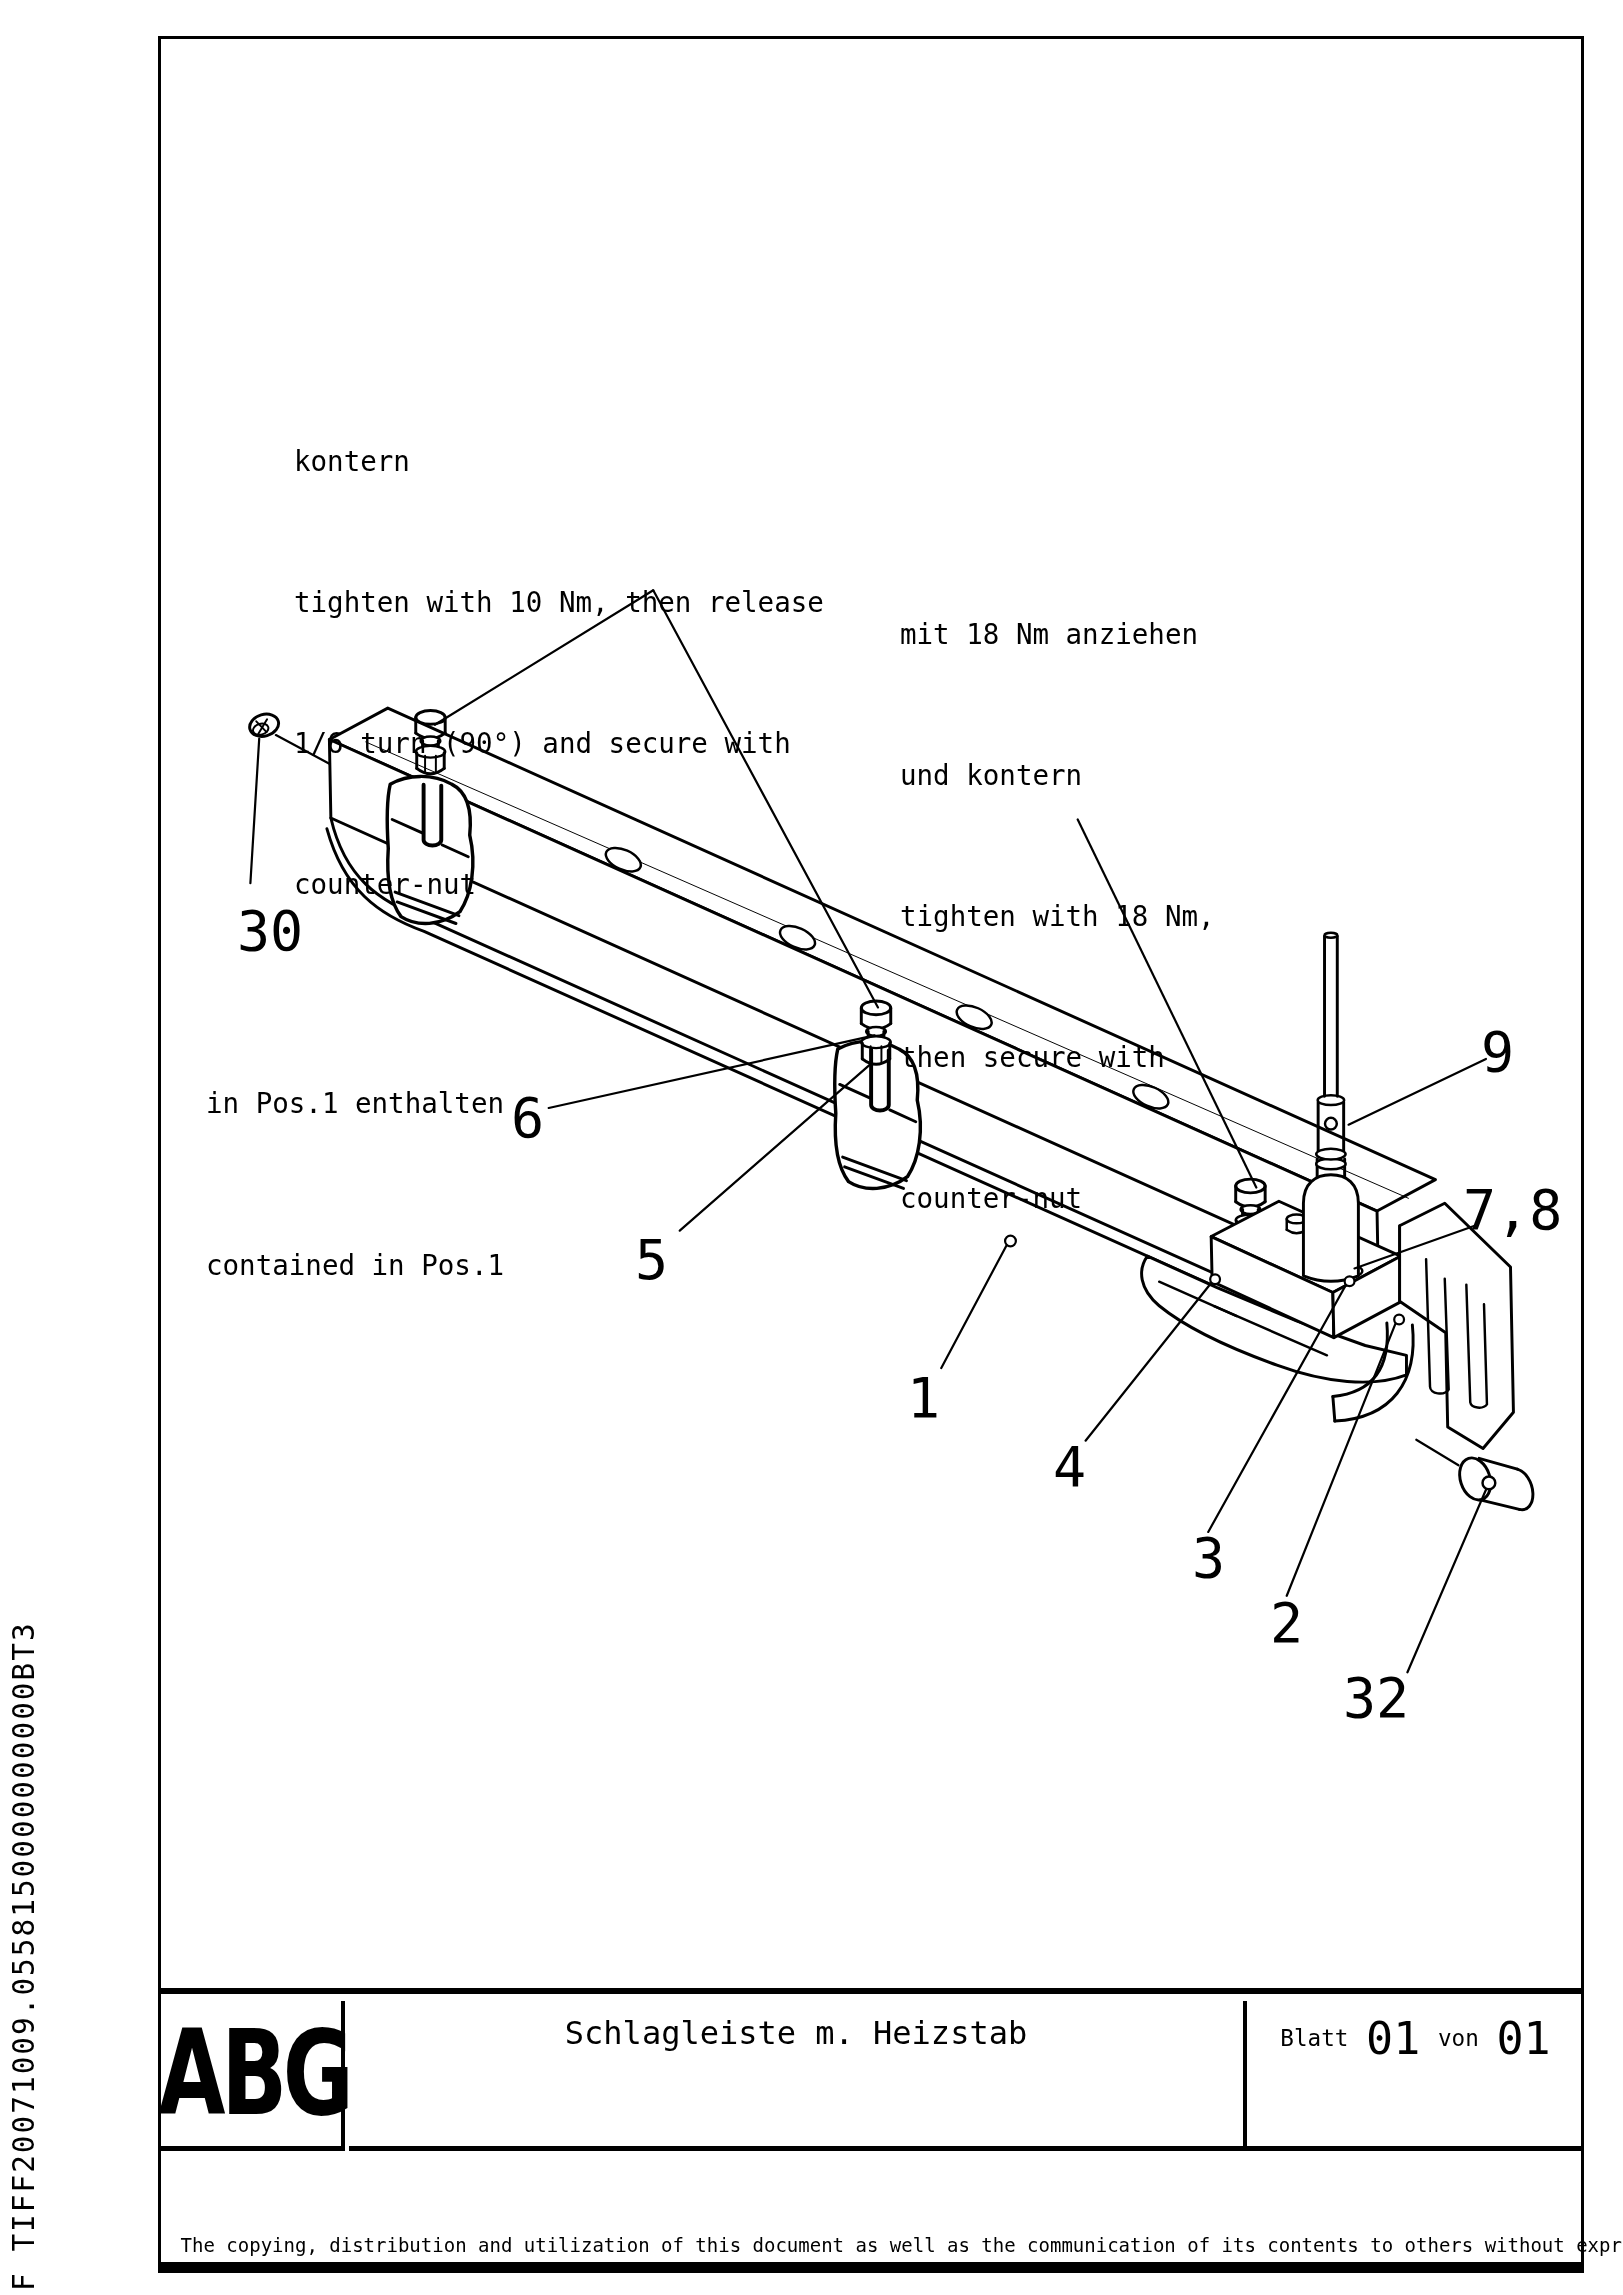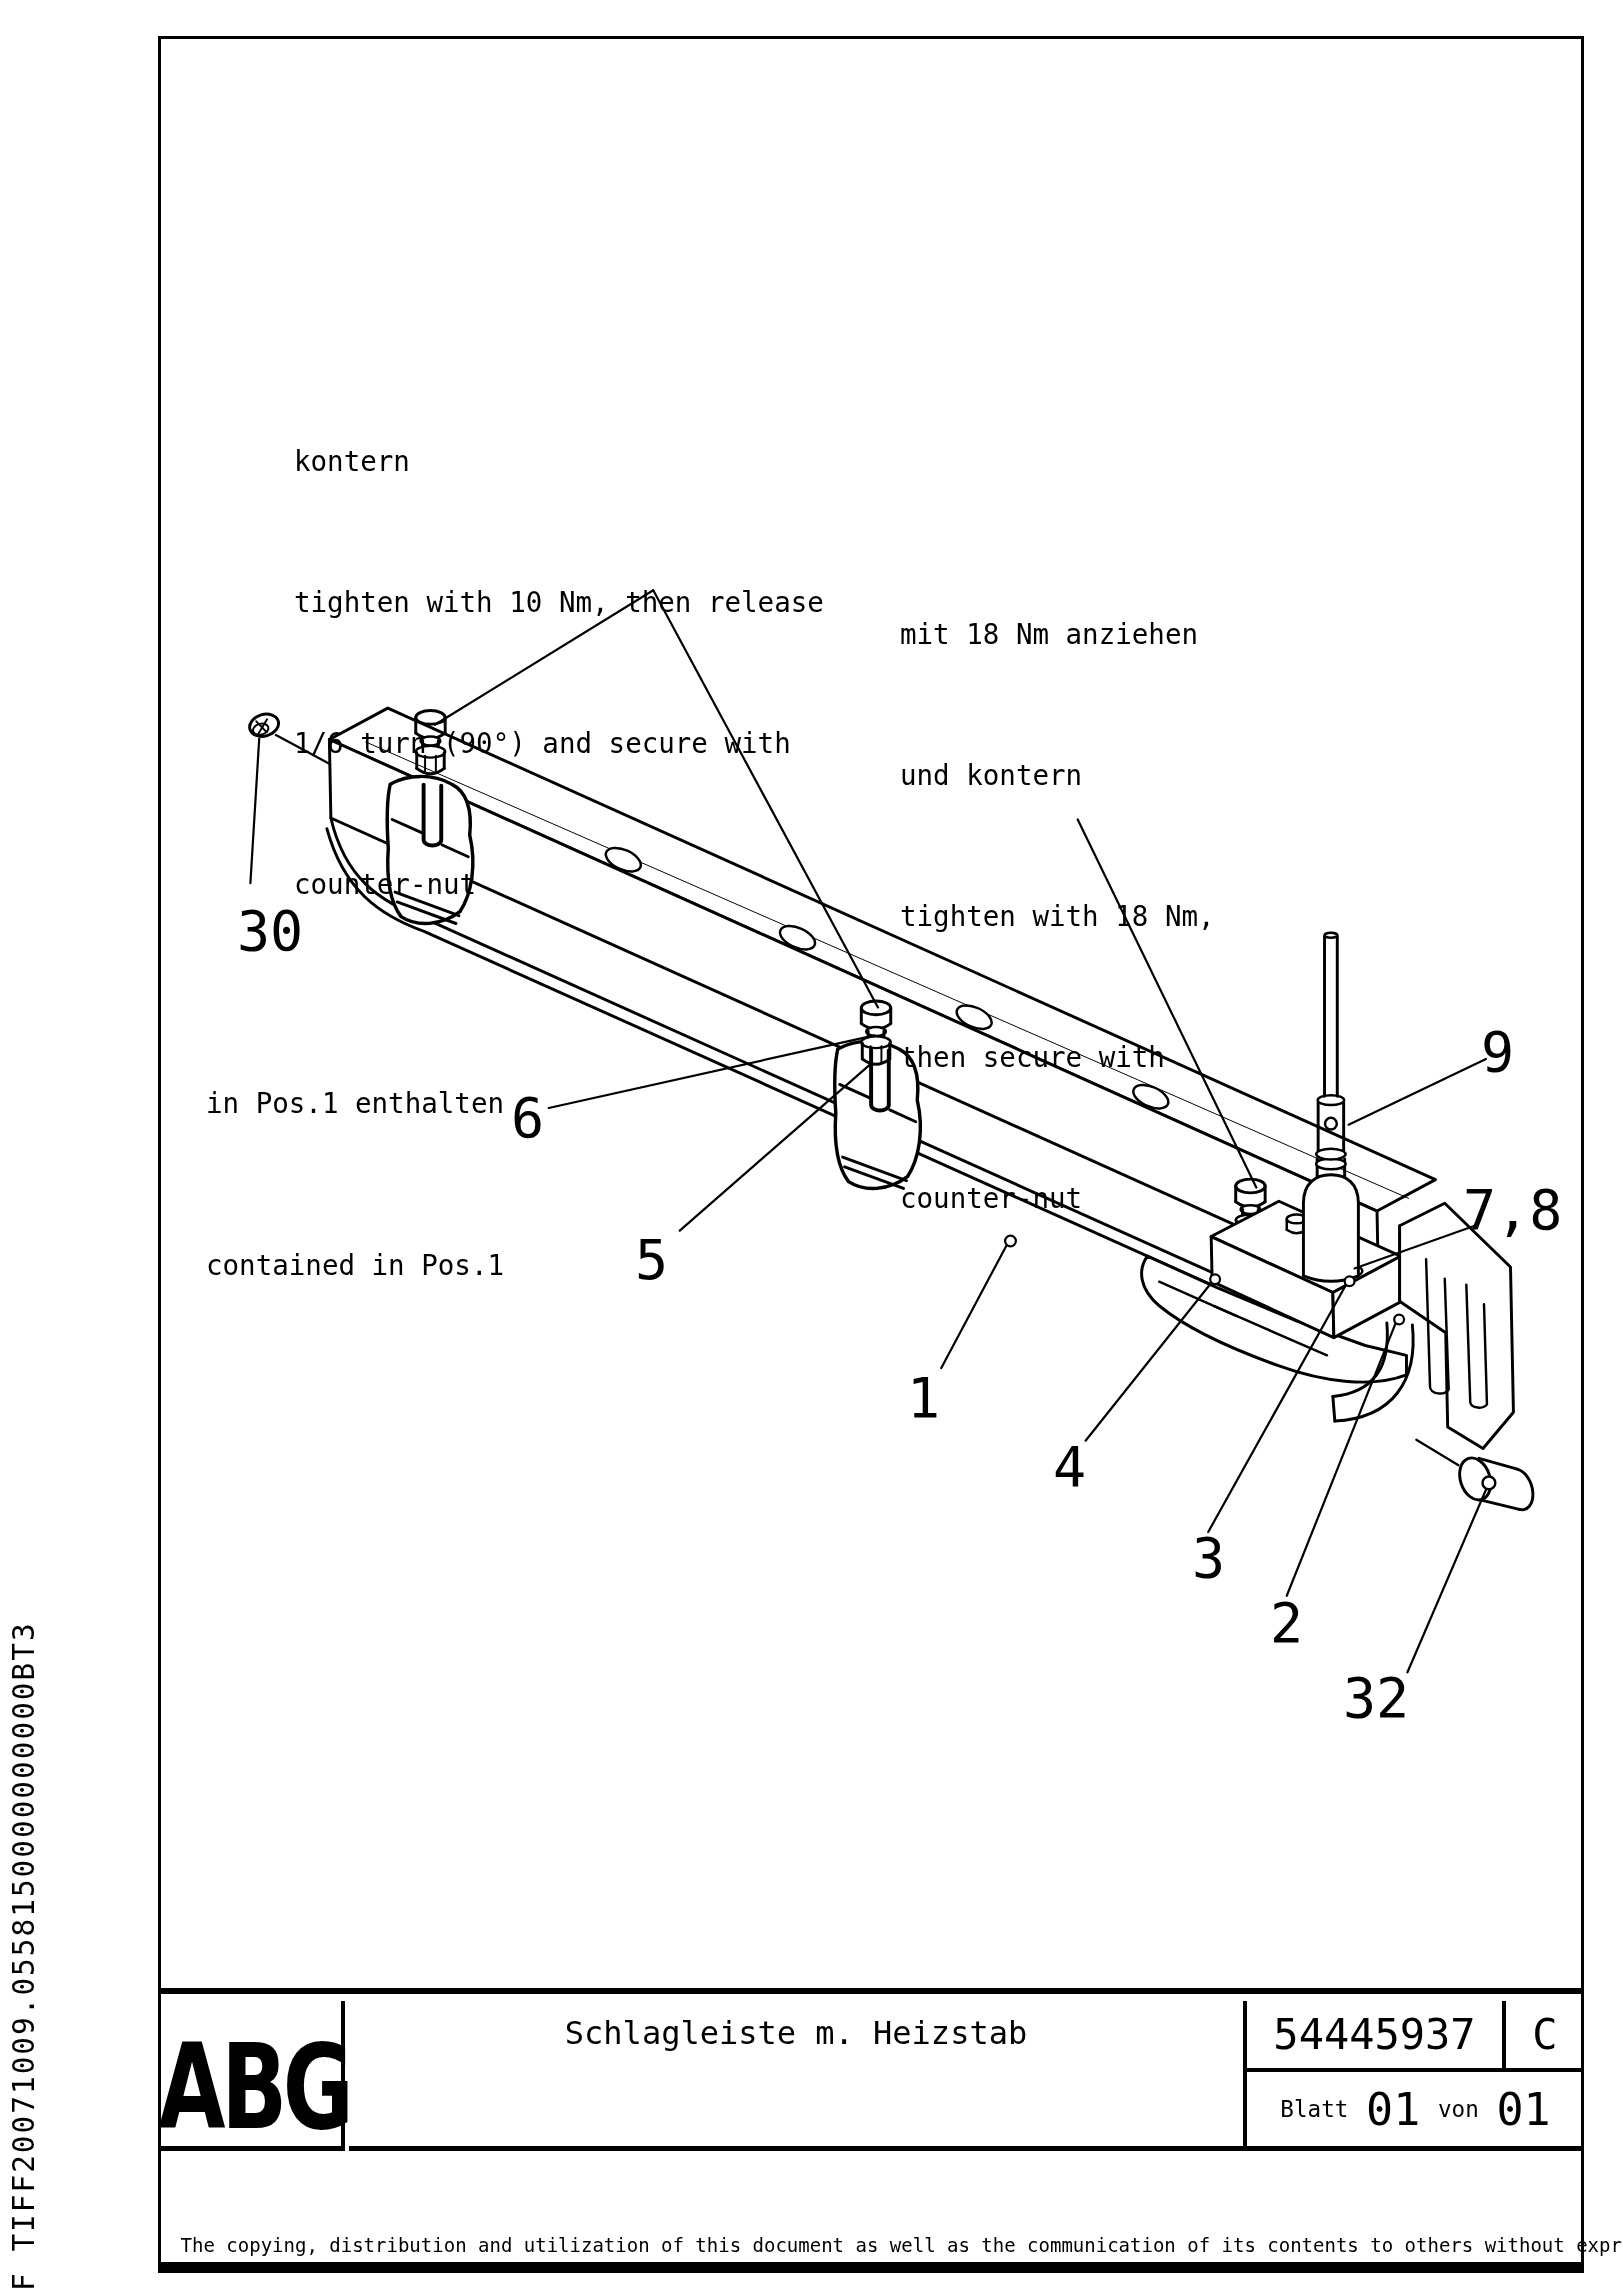--- a/index.html
+++ b/index.html
@@ -14,21 +14,21 @@
   #drawing-svg { position:absolute; left:0; top:0; width:1623px; height:2295px; }
   .note { position:absolute; font-size:27.5px; line-height:47px; white-space:pre; }
   .note div { height:47px; }
   .lbl { position:absolute; font-size:55px; line-height:55px; white-space:pre; }
   #margin-text {
     position:absolute; left:6.9px; top:2291px; font-size:29.4px; letter-spacing:2px;
     transform:rotate(-90deg); transform-origin:0 0; white-space:pre;
   }
   
   #titleblock { position:absolute; left:158px; top:1988px; width:1426px; height:285px; box-sizing:border-box; border-top:6.9px solid #000; }
-  #tb-abg-cell { position:absolute; left:0; top:6.9px; width:187px; height:150px; border-right:4.4px solid #000; border-bottom:5.9px solid #000; box-sizing:border-box; display:flex; align-items:flex-end; justify-content:center;padding-left:9px; }
+  #tb-abg-cell { position:absolute; left:0; top:6.9px; width:187px; height:150px; border-right:4.4px solid #000; border-bottom:5.9px solid #000; box-sizing:border-box; display:flex; align-items:center; justify-content:center;padding-left:9px; }
   #tb-abg-cell .logo { font-family:"DejaVu Sans", sans-serif; font-weight:900; font-size:117px; letter-spacing:-5.9px; transform:scaleX(0.74); line-height:1; }
   #tb-mid-cell { position:absolute; left:191px; top:6.9px; width:894px; height:150px; border-bottom:5.9px solid #000; box-sizing:border-box; }
   #tb-schutz-row { height:39px; border-bottom:4.4px solid #000; display:flex; align-items:center; justify-content:center; font-size:18.7px; }
   #tb-title-de { margin-top:9px; text-align:center; font-size:32px; line-height:47px; }
   #tb-title-en { margin-top:6.9px; text-align:center; font-size:35px; line-height:37px; }
   #tb-right-cell { position:absolute; left:1085px; top:6.9px; width:341px; height:150px; border-left:4.4px solid #000; border-bottom:5.9px solid #000; box-sizing:border-box; }
   #tb-num-row { height:71px; border-bottom:4.4px solid #000; display:flex; box-sizing:border-box; }
   #tb-num { flex:1; display:flex; align-items:center; justify-content:center; font-size:42px; }
   #tb-rev { width:82px; border-left:4.4px solid #000; display:flex; align-items:center; justify-content:center; font-size:42px; box-sizing:border-box; }
   #tb-sheet-row { height:75px; display:flex; align-items:center; justify-content:center; gap:17.7px; }
@@ -213,24 +213,20 @@
 <div id="margin-text">F TIFF20071009.0558150000000000BT3</div>
 
 <div id="titleblock">
   <div id="tb-abg-cell">
     <div class="logo">ABG</div>
   </div>
   <div id="tb-mid-cell">
     <div id="tb-title-de">Schlagleiste m. Heizstab</div>
   </div>
   <div id="tb-right-cell">
-    <div id="tb-num-row">
-      <div id="tb-num">54445937</div>
-      <div id="tb-rev">C</div>
-    </div>
     <div id="tb-sheet-row">
       <span class="small">Blatt</span>
       <span class="big">01</span>
       <span class="small">von</span>
       <span class="big">01</span>
     </div>
   </div>
   <div id="tb-legal">
     <div>The copying, distribution and utilization of this document as well as the communication of its contents to others without expressed authorization</div>
     

